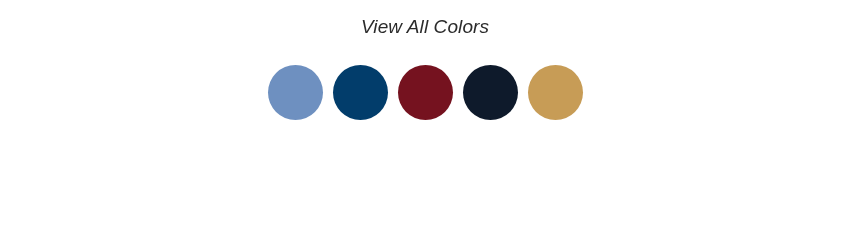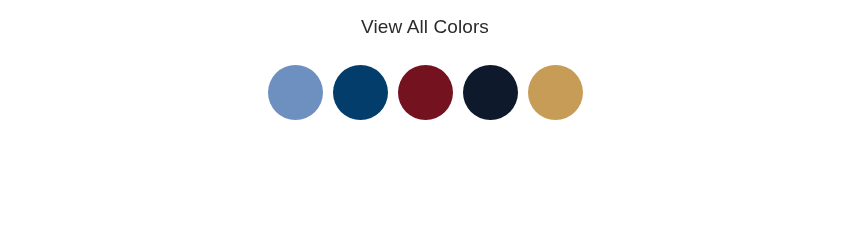--- a/index.html
+++ b/index.html
@@ -51,21 +51,21 @@
     border-radius: 50%;
     flex: 0 0 auto;
     cursor: pointer;
   }
 </style>
 </head>
 <body style="background-color: rgb(255, 255, 255);">
 
 <div class="panel" style="background-color: rgb(255, 255, 255);">
 
-  <div class="panel-title" style="color: rgb(43, 43, 43);">View All Colors</div>
+  <div class="panel-title" style="color: rgb(43, 43, 43); font-style: italic;">View All Colors</div>
 
   <div class="swatch-row">
     <div class="swatch" style="background-color: rgb(110, 144, 192);"></div>
     <div class="swatch" style="background-color: rgb(2, 61, 107);"></div>
     <div class="swatch" style="background-color: rgb(117, 18, 31);"></div>
     <div class="swatch" style="background-color: rgb(14, 26, 43);"></div>
     <div class="swatch" style="background-color: rgb(199, 156, 86);"></div>
   </div>
 
 </div>

